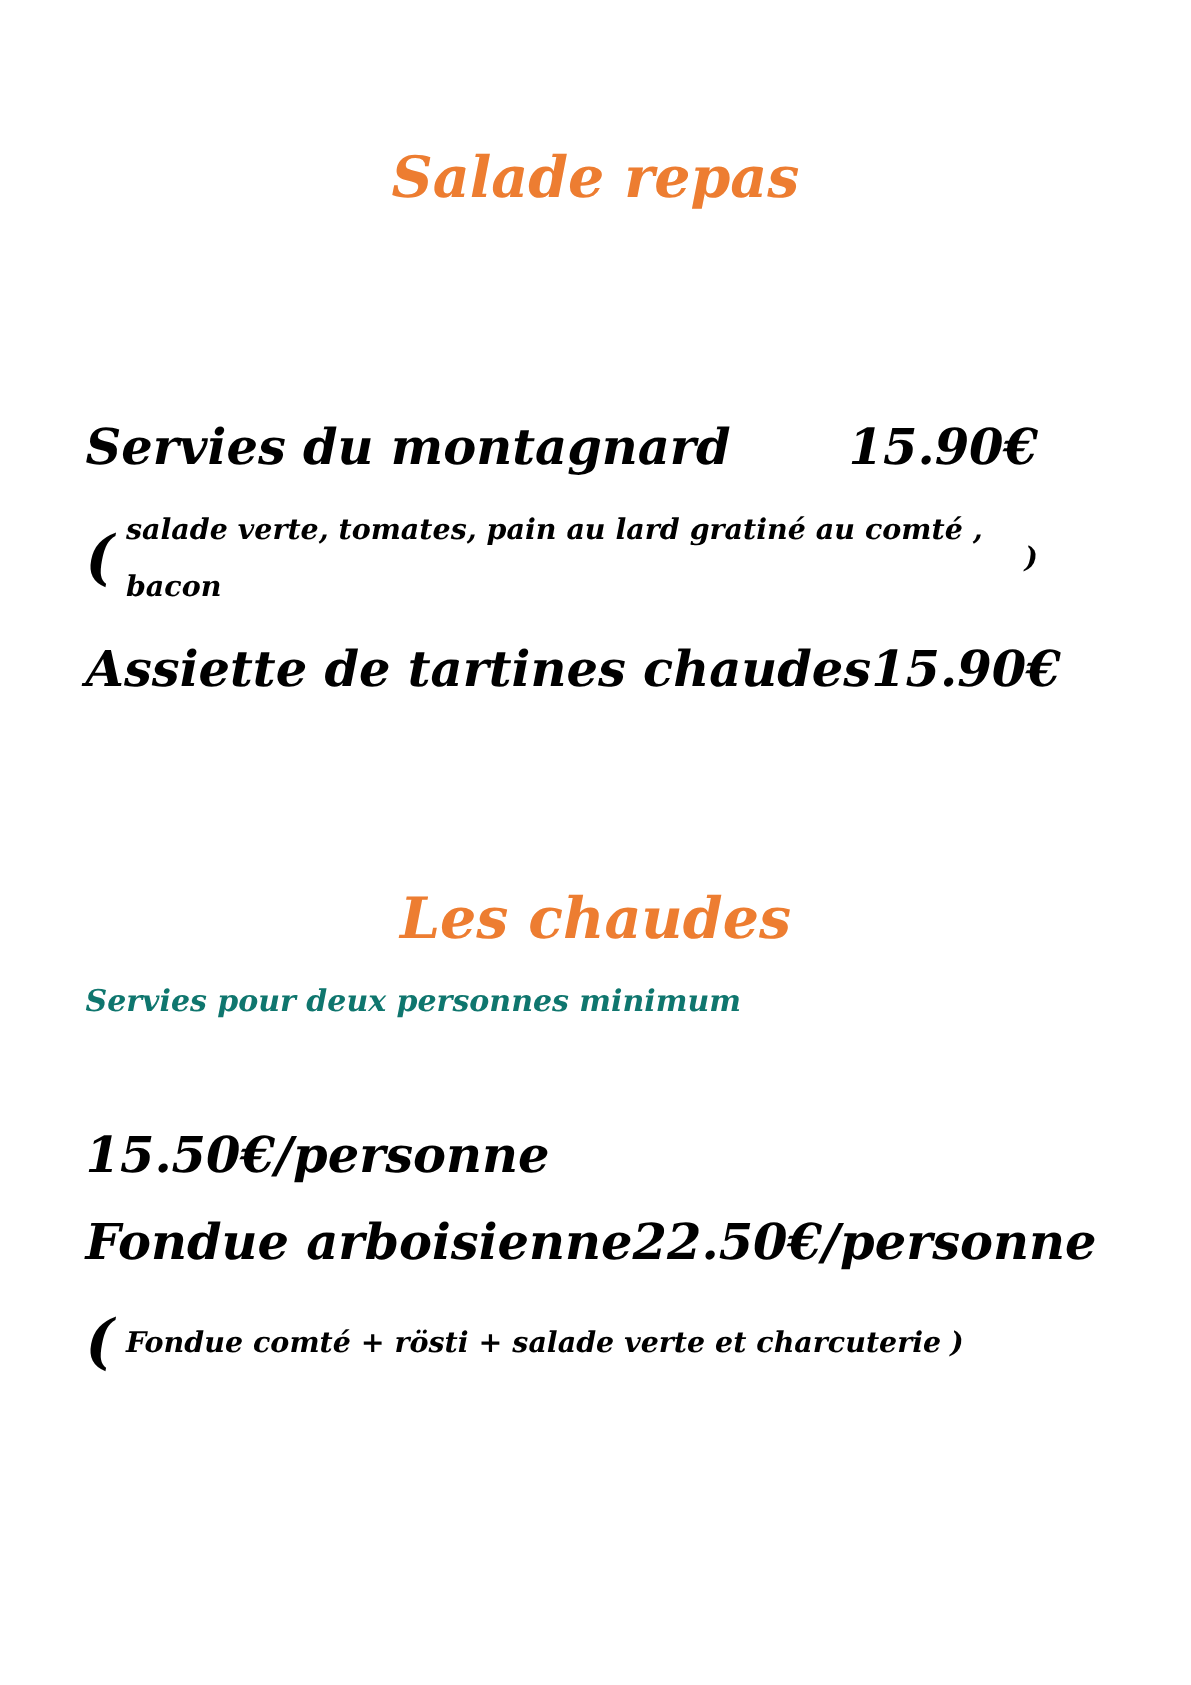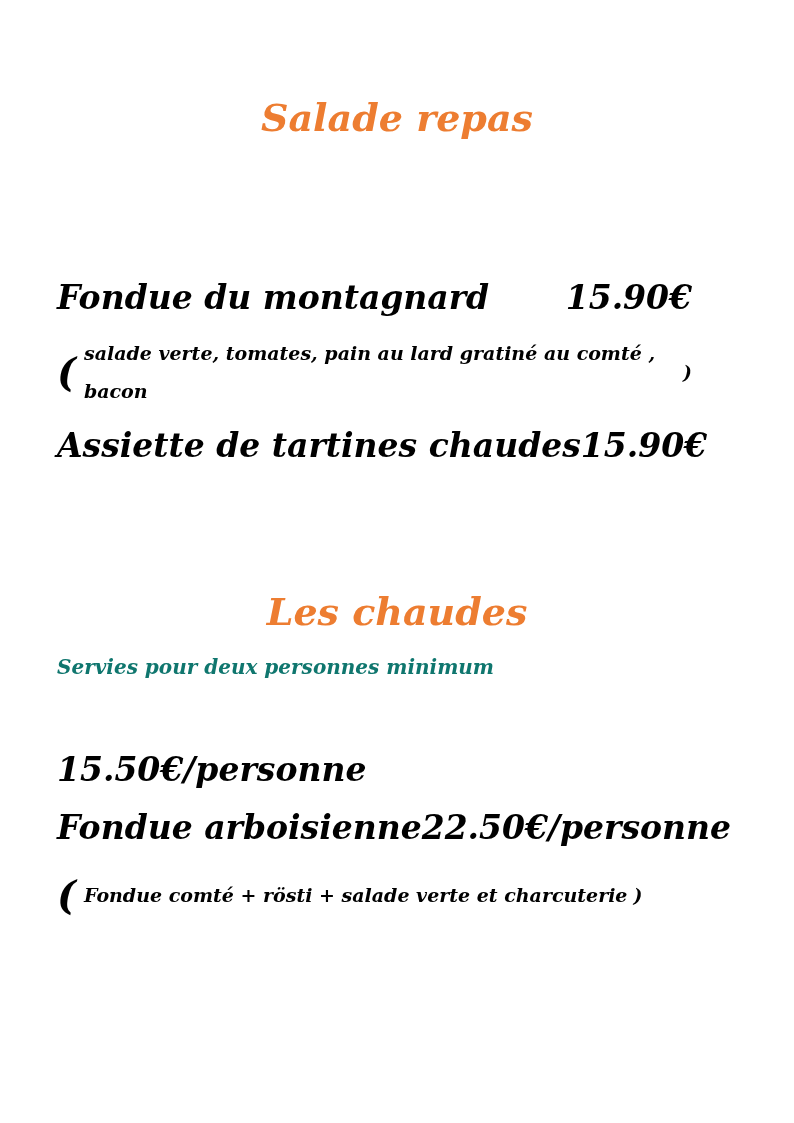--- a/index.html
+++ b/index.html
@@ -92,21 +92,21 @@
 </head>
 <body>
 
 <div class="page">
 
   <h1 class="section-title">Salade repas</h1>
 
   <div class="items-block rows-w1">
 
     <div class="menu-row">
-      <span class="item-name">Fondue du montagnard</span>
+      <span class="item-name">Servies du montagnard</span>
       <span class="item-price">15.90€</span>
     </div>
 
     <div class="desc-row">
       <span class="big-paren">(</span>
       <span>salade verte, tomates, pain au lard gratiné au comté , bacon</span>
       <span class="close-paren">)</span>
     </div>
 
     <div class="menu-row row-gap">

